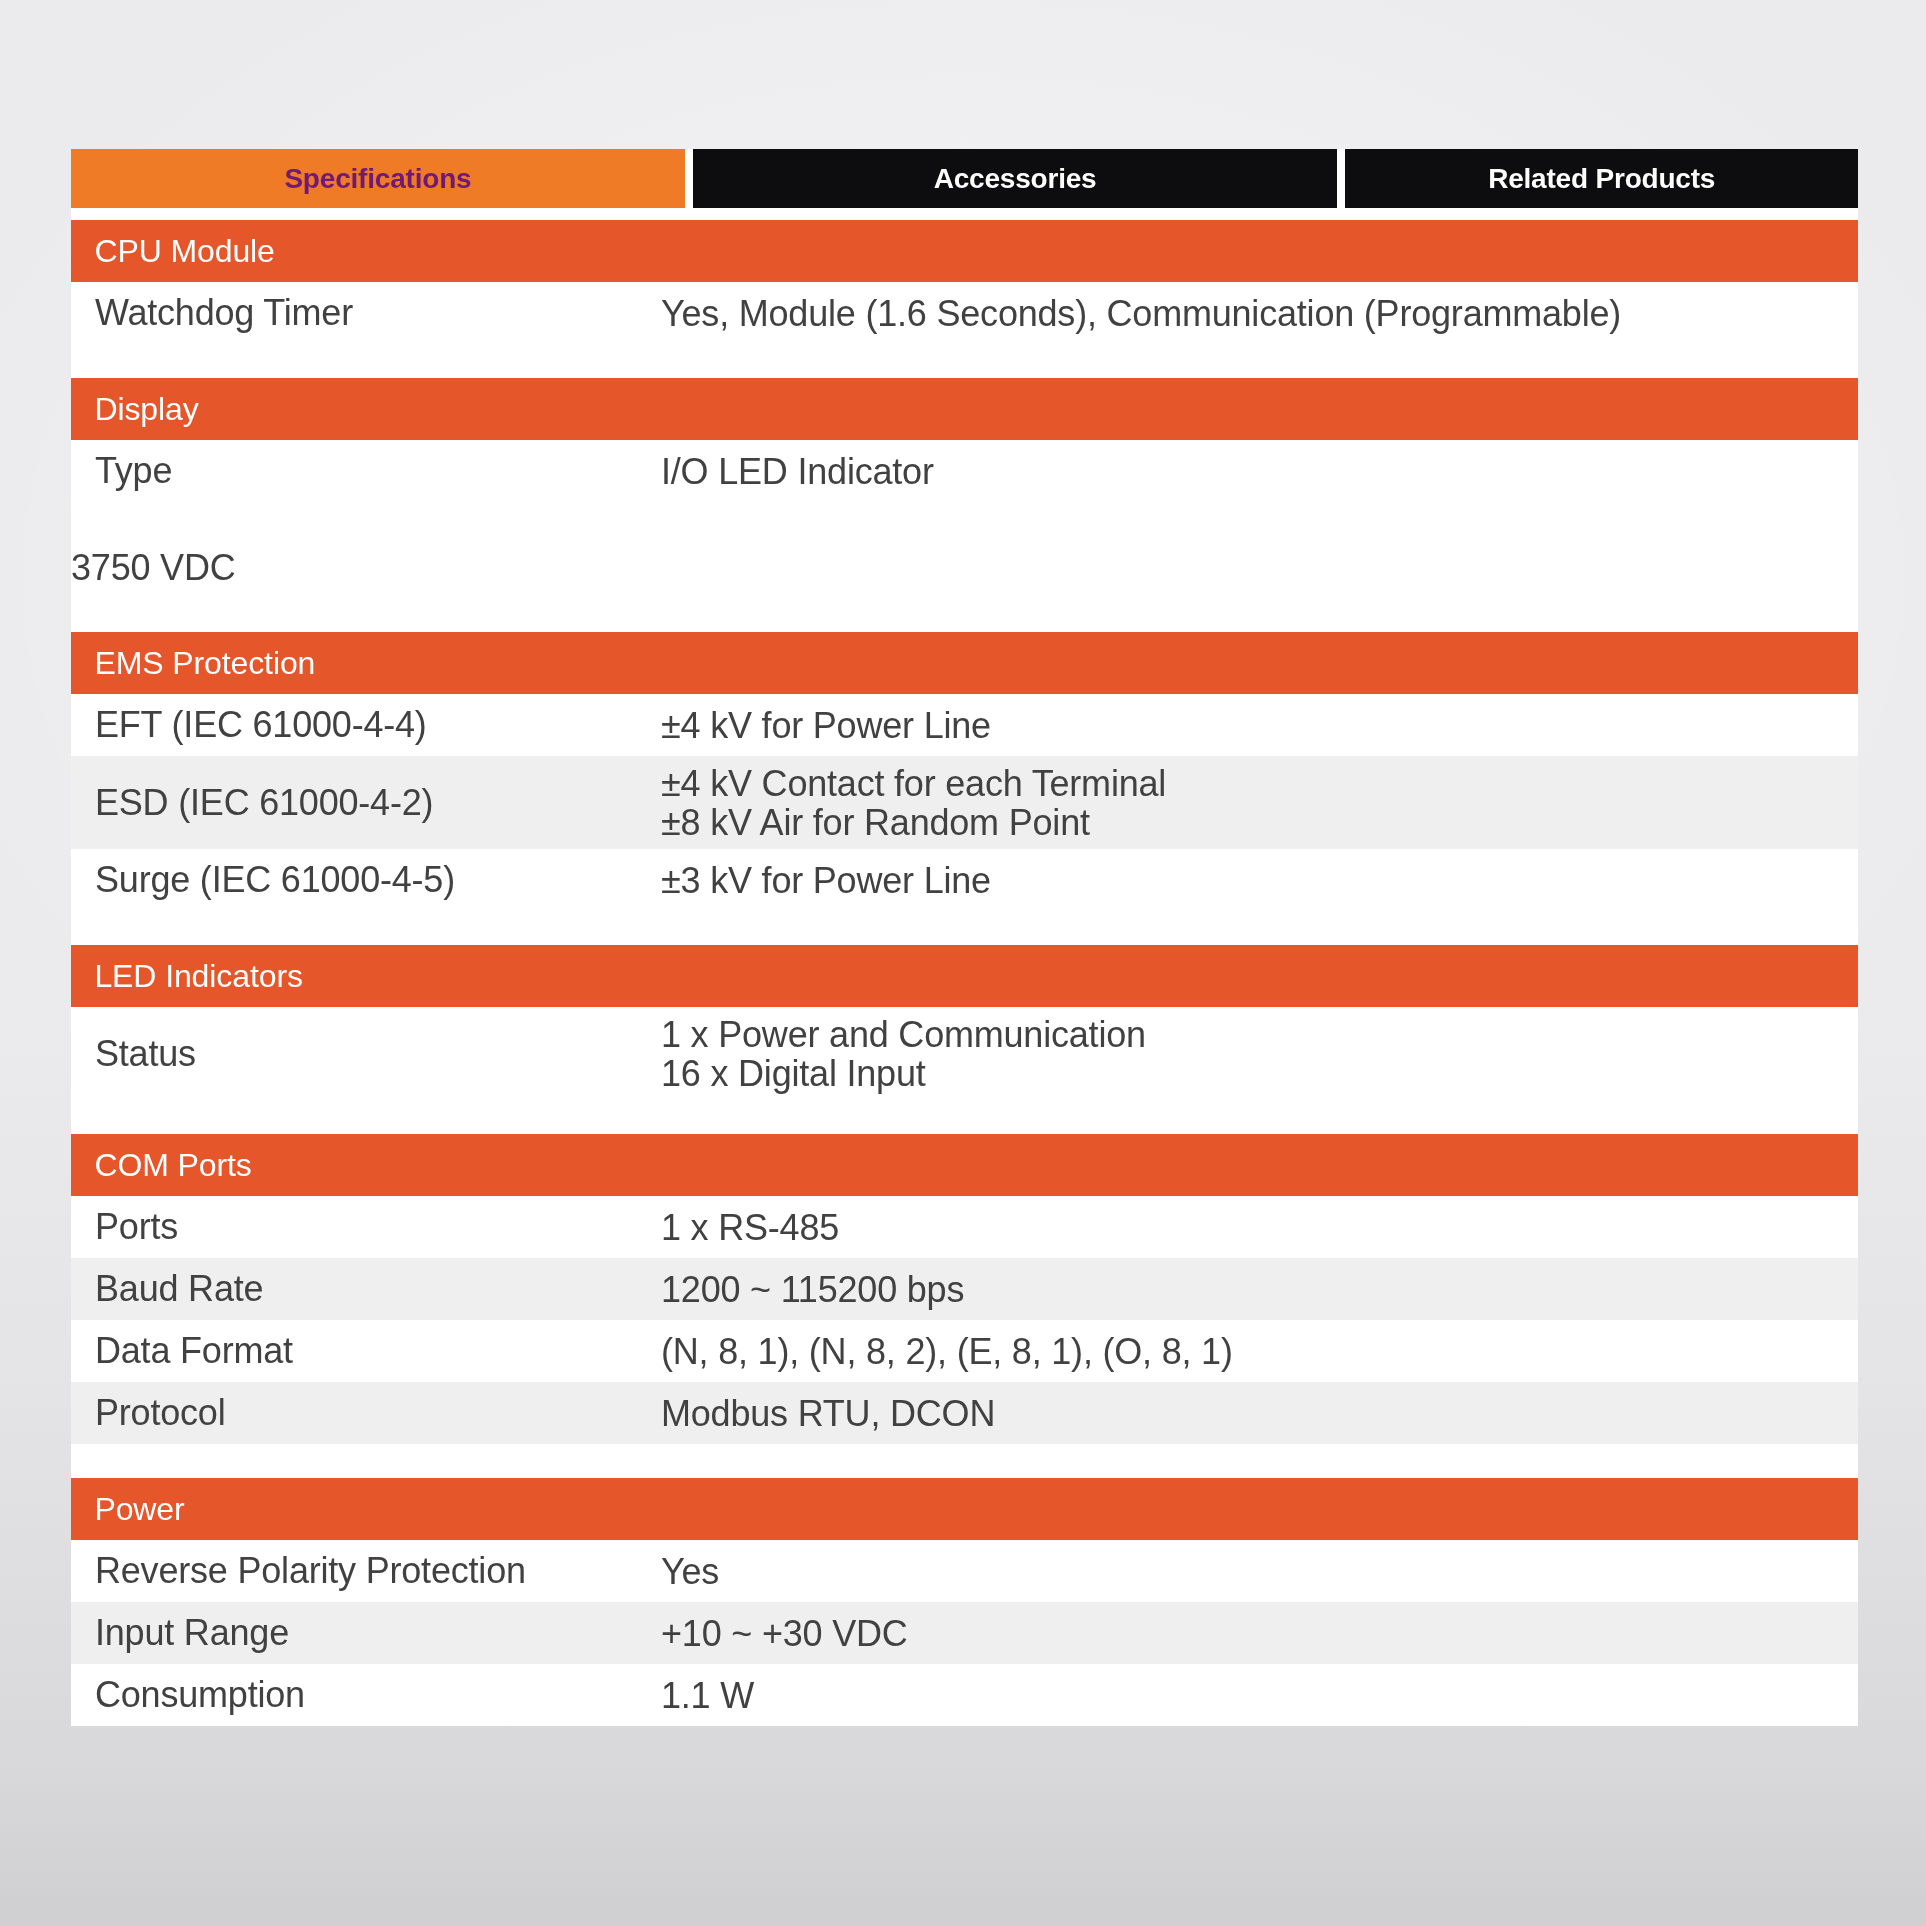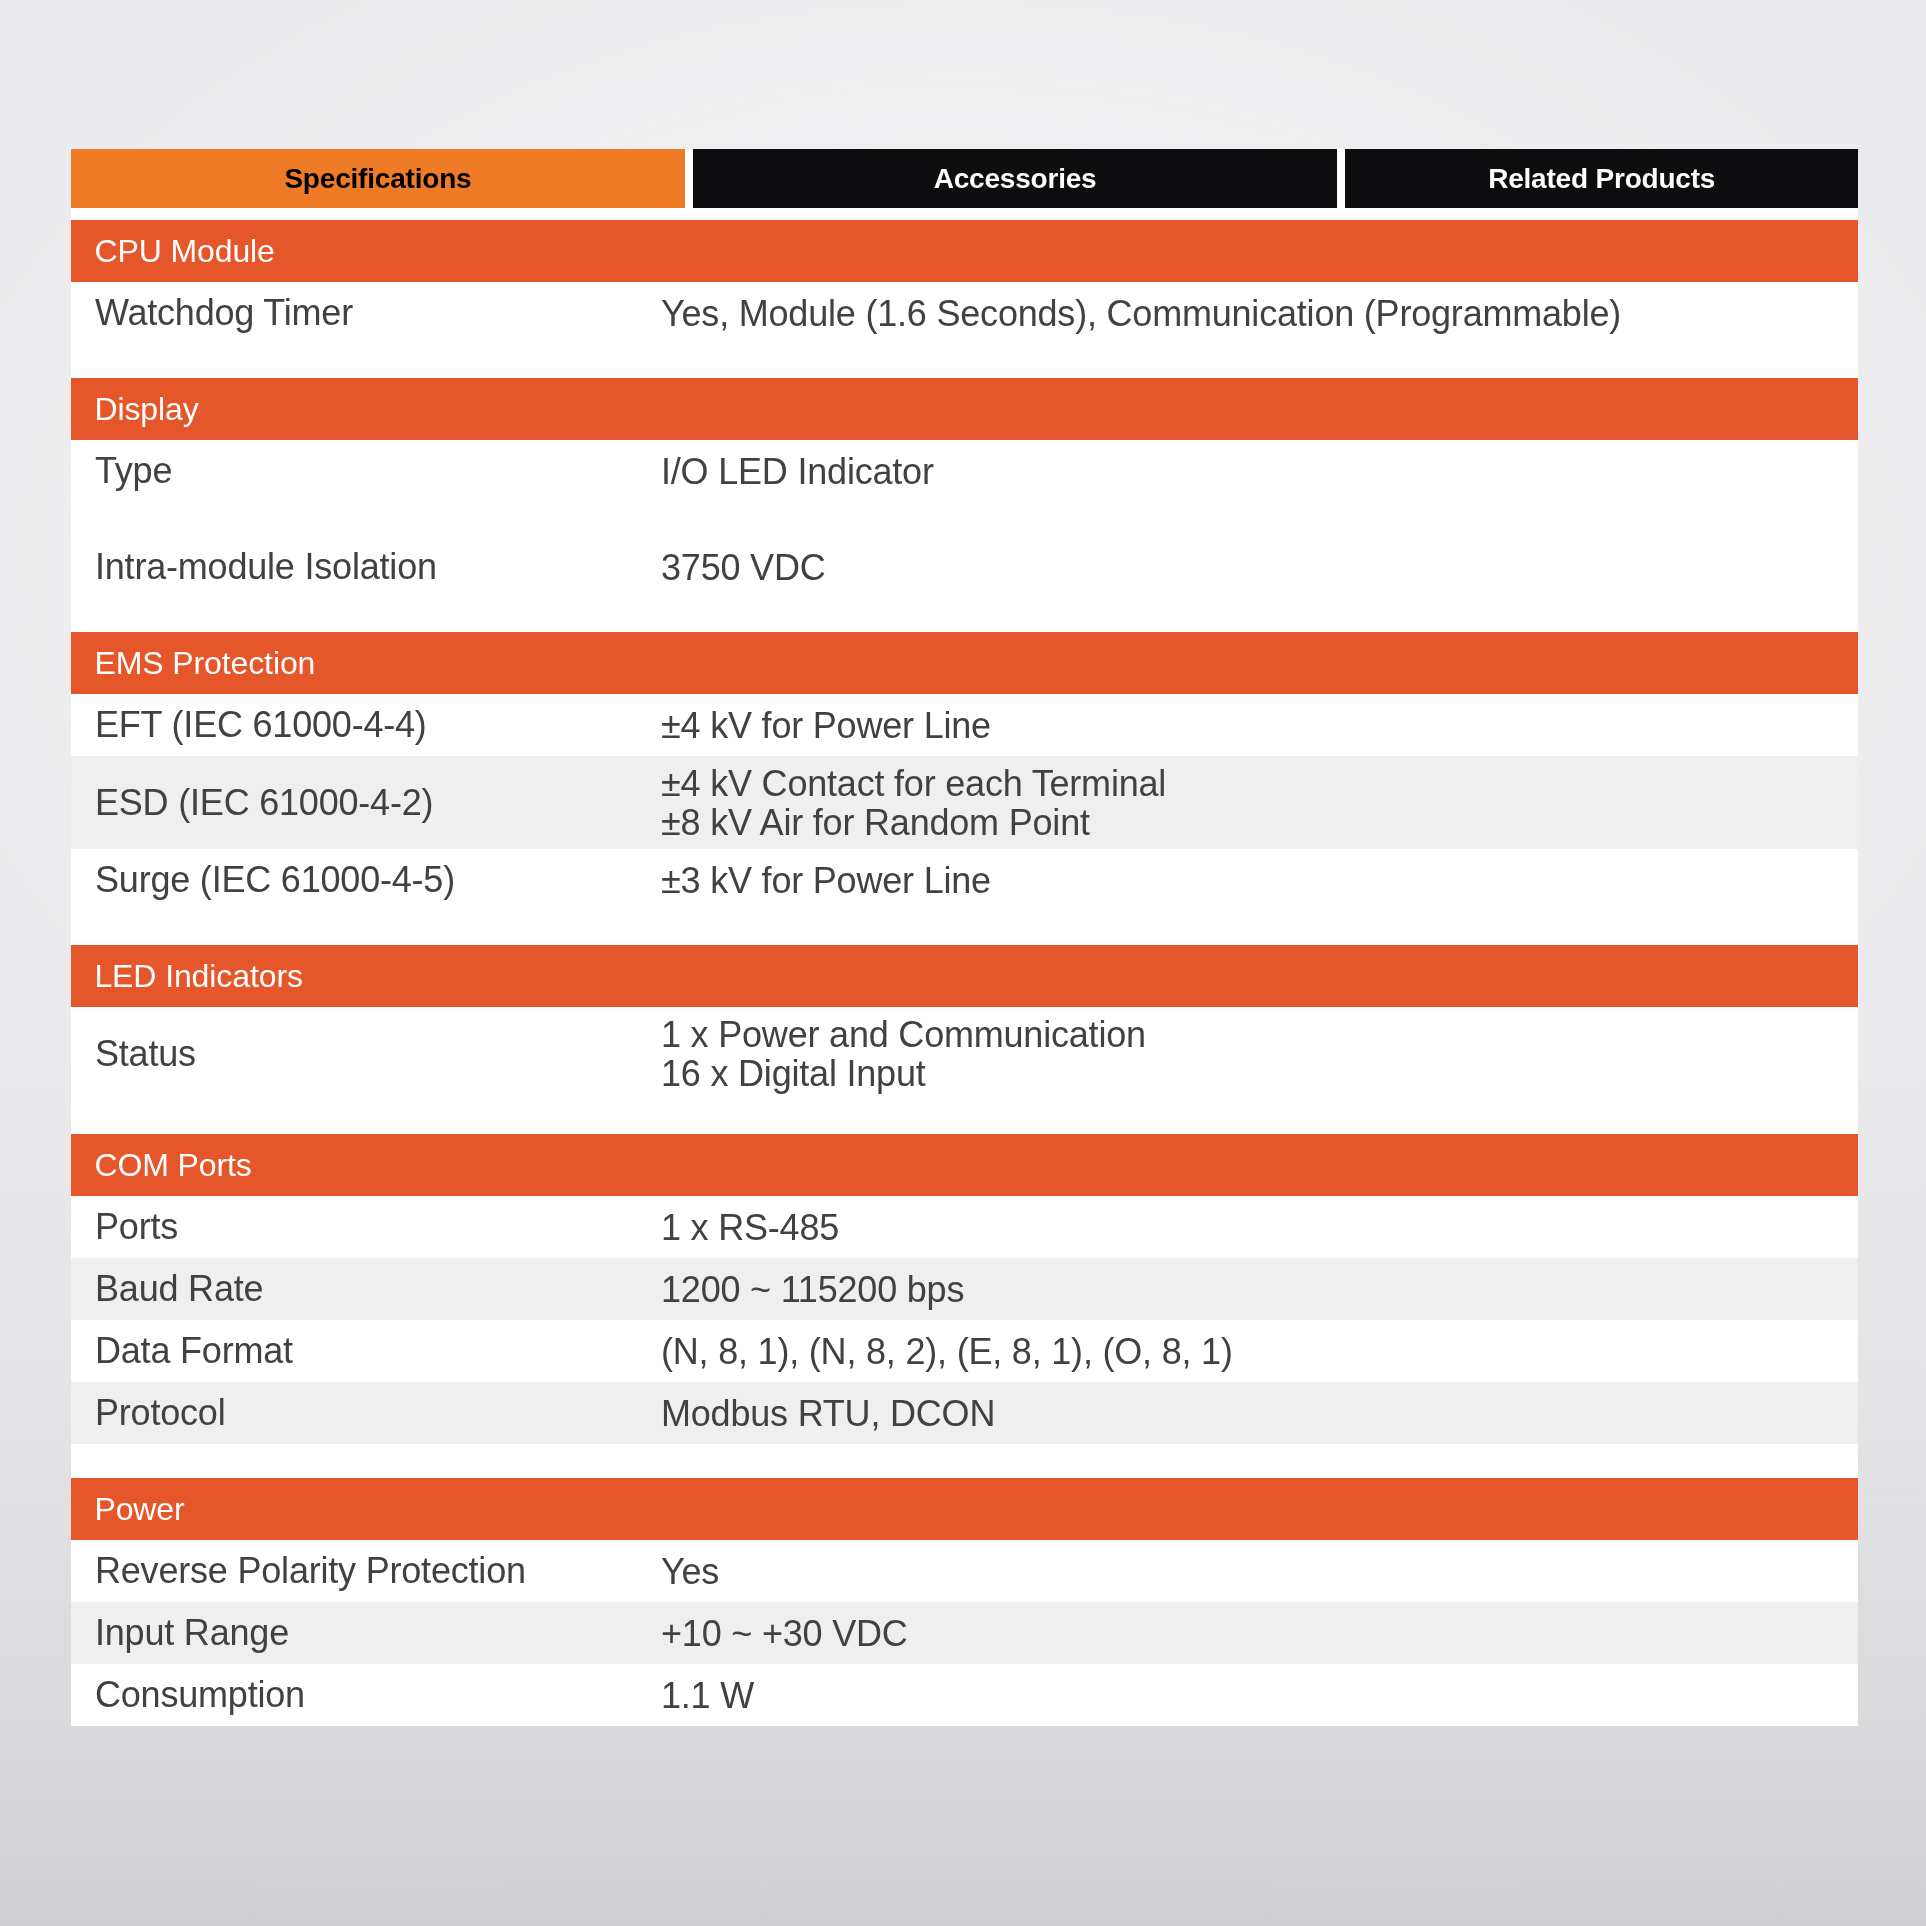--- a/index.html
+++ b/index.html
@@ -31,21 +31,21 @@
   }
   .tab {
     display: flex;
     align-items: center;
     justify-content: center;
     font-size: 28px;
     font-weight: bold;
     letter-spacing: -0.2px;
     cursor: pointer;
   }
-  .tab-spec { width: 661px; background: #EF7B27; color: #000000; }
+  .tab-spec { width: 661px; background: #EF7B27; color: #701a75; }
   .tab-dark { background: #0D0D0F; color: #FDFDFB; }
   .tab-acc  { width: 693px; }
   .tab-rel  { width: 552px; }
   .tab-underline {
     height: 12px;
     background: #ffffff;
   }
   
   .section-header {
     height: 62px;
@@ -103,21 +103,20 @@
       <div class="section-spacer"></div>
       <div class="section-header">Display</div>
       <div class="spec-row">
         <div class="cell label">Type</div>
         <div class="cell value">
           <div>I/O LED Indicator</div>
         </div>
       </div>
       <div class="section-spacer"></div>
       <div class="spec-row">
-        <div class="cell label">Intra-module Isolation</div>
         <div class="cell value">
           <div>3750 VDC</div>
         </div>
       </div>
       <div class="section-spacer"></div>
       <div class="section-header">EMS Protection</div>
       <div class="spec-row">
         <div class="cell label">EFT (IEC 61000-4-4)</div>
         <div class="cell value">
           <div>±4 kV for Power Line</div>

